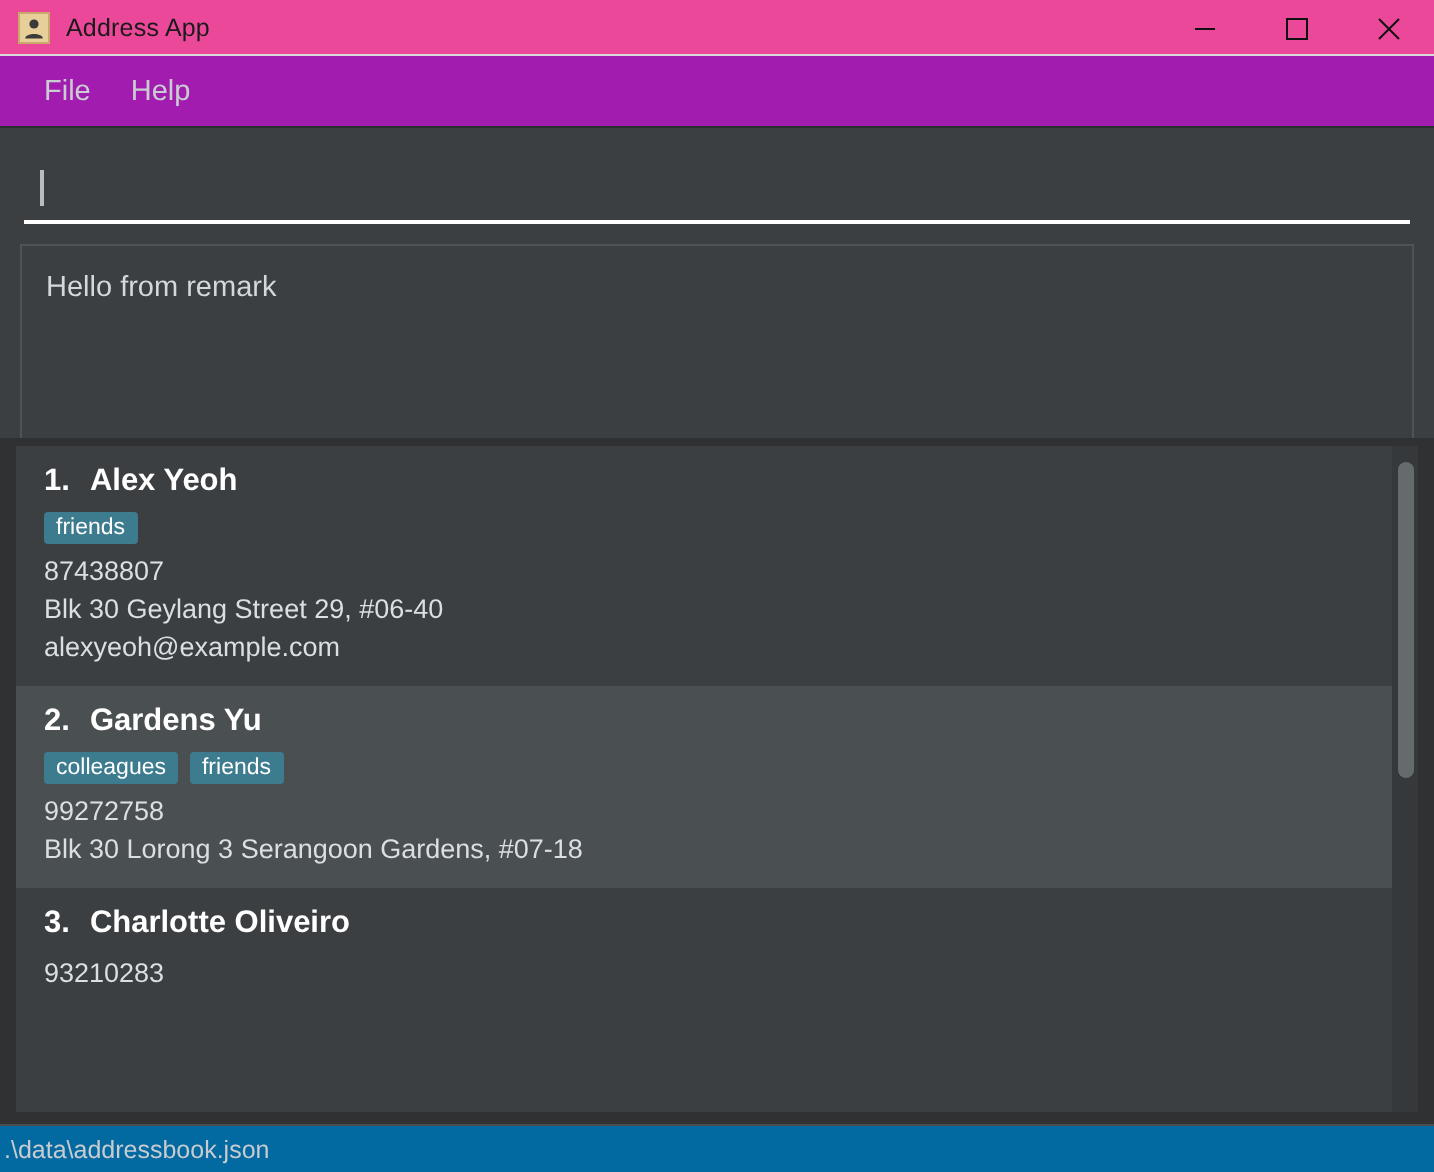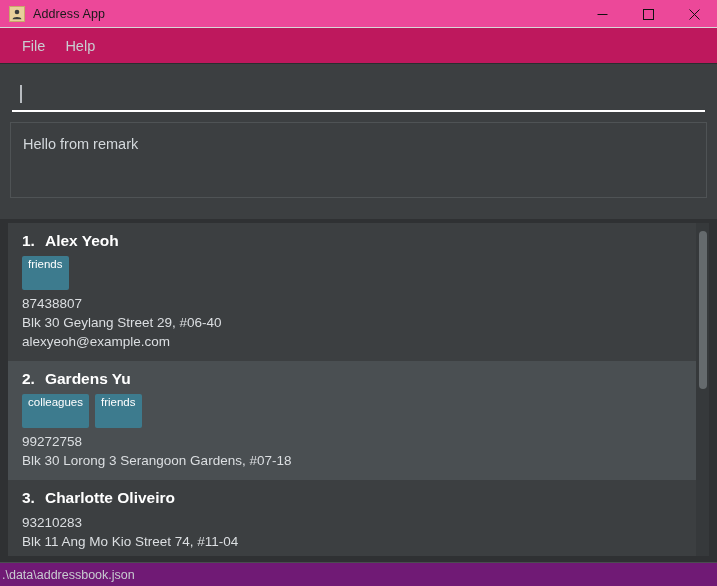--- a/index.html
+++ b/index.html
@@ -48,21 +48,21 @@
     display: flex;
     align-items: center;
     justify-content: center;
     cursor: default;
   }
   .wc svg { stroke: #111; stroke-width: 1; fill: none; }
 
   
   #menubar {
     height: 36px;
-    background: #be185d;
+    background: #a21caf;
     display: flex;
     align-items: center;
     padding-left: 12px;
     border-bottom: 1px solid #2b2d2e;
   }
   .menu-item {
     font-size: 14.5px;
     color: #c9cdd1;
     padding: 4px 10px;
     cursor: default;
@@ -95,21 +95,21 @@
     white-space: pre;
   }
 
   
   #result-wrap {
     background: #3c3f41;
     padding: 6px 10px 10px 10px;
     height: 103px;
   }
   #result-box {
-    height: 76px;
+    height: 100px;
     border: 1px solid #4f5355;
     background: #3c3f41;
     padding: 13px 12px;
   }
   #result-text {
     font-size: 14.5px;
     color: #d3d8dc;
     line-height: 1.2;
     white-space: pre-wrap;
   }
@@ -161,21 +161,21 @@
   .tag-row {
     display: flex;
     gap: 6px;
     margin-bottom: 4px;
     flex-wrap: wrap;
   }
   .tag {
     background: #3d7b8e;
     color: #ffffff;
     font-size: 11.5px;
-    padding: 2px 6px 19px 6px;
+    padding: 2px 6px 1px 6px;
     border-radius: 2px;
     white-space: nowrap;
     line-height: 1.1;
   }
   .person-field {
     font-size: 13.5px;
     color: #dcdfe2;
     line-height: 1.42;
     white-space: nowrap;
   }
@@ -195,21 +195,21 @@
     width: 8px;
     top: 8px;
     height: 158px;
     background: #656a6d;
     border-radius: 4px;
   }
 
   
   #statusbar {
     height: 24px;
-    background: #701a75;
+    background: #0369a1;
     border-top: 1px solid #4a4d4f;
     display: flex;
     align-items: center;
     padding-left: 2px;
   }
   #status-text {
     font-size: 12.5px;
     color: #c8ccd0;
     white-space: nowrap;
   }
@@ -293,21 +293,20 @@
         <div class="person-field">99272758</div>
         <div class="person-field">Blk 30 Lorong 3 Serangoon Gardens, #07-18</div>
       </div>
 
       <div class="person-card">
         <div class="person-head">
           <span class="person-index">3.</span>
           <span class="person-name">Charlotte Oliveiro</span>
         </div>
         <div class="person-field">93210283</div>
-        <div class="person-field">Blk 11 Ang Mo Kio Street 74, #11-04</div>
 
       </div>
 
     </div>
 
     <div id="scrollbar-track">
       <div id="scrollbar-thumb"></div>
     </div>
   </div>
 </div>

